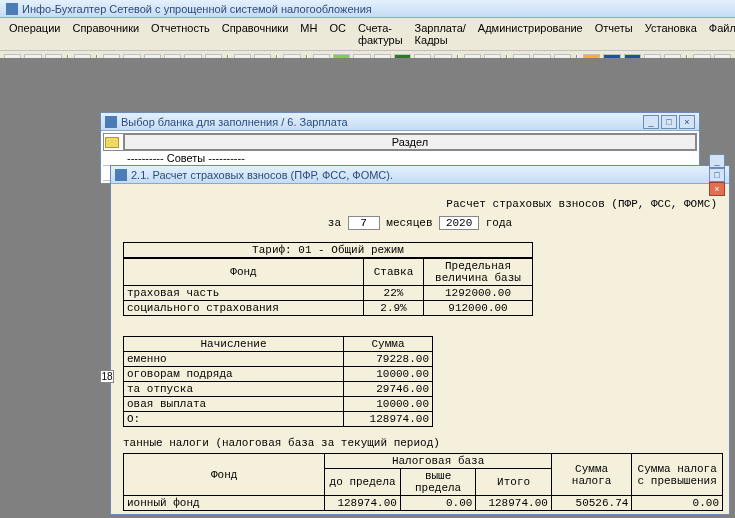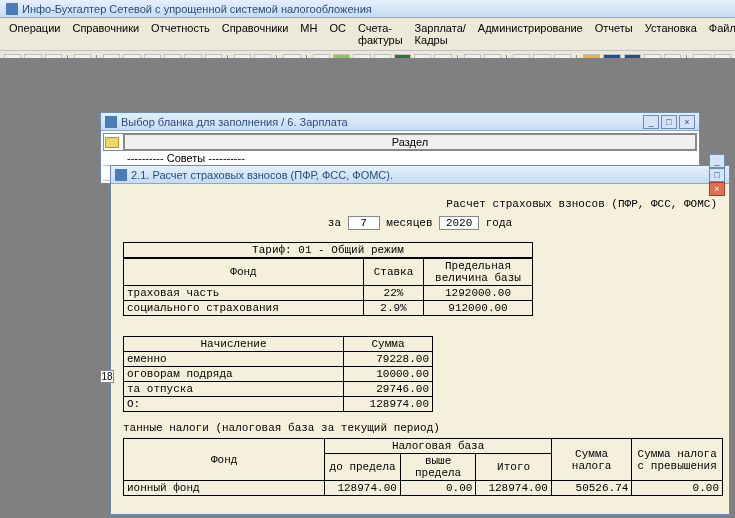--- a/index.html
+++ b/index.html
@@ -194,20 +194,24 @@
             </tr>
         <tr>
               <td class="l">оговорам подряда</td>
               <td class="r">10000.00</td>
             </tr>
         <tr>
               <td class="l">та отпуска</td>
               <td class="r">29746.00</td>
             </tr>
         <tr>
+              <td class="l">овая выплата</td>
+              <td class="r">10000.00</td>
+            </tr>
+        <tr>
               <td class="l">О:</td>
               <td class="r">128974.00</td>
             </tr>
       </tbody>
         </table>
 
       <div class="sect-title">танные налоги (налоговая база за текущий период)</div>
       <table class="t2">
         <tbody>
             <tr>

